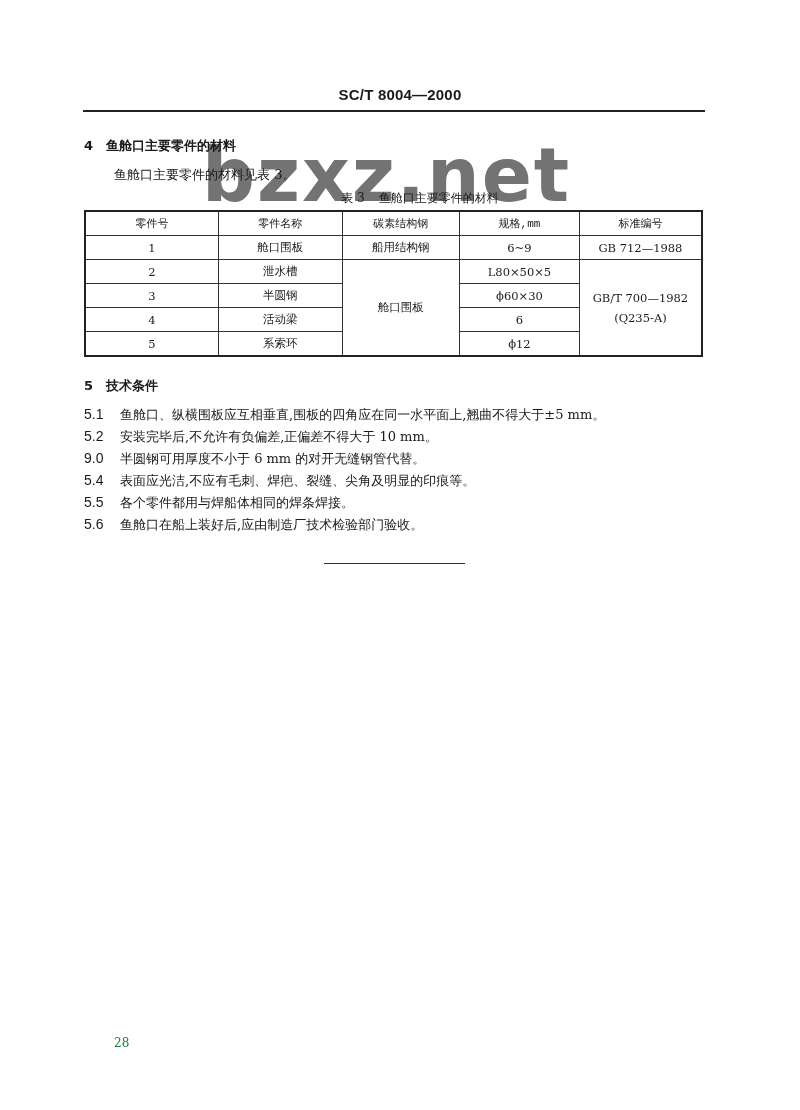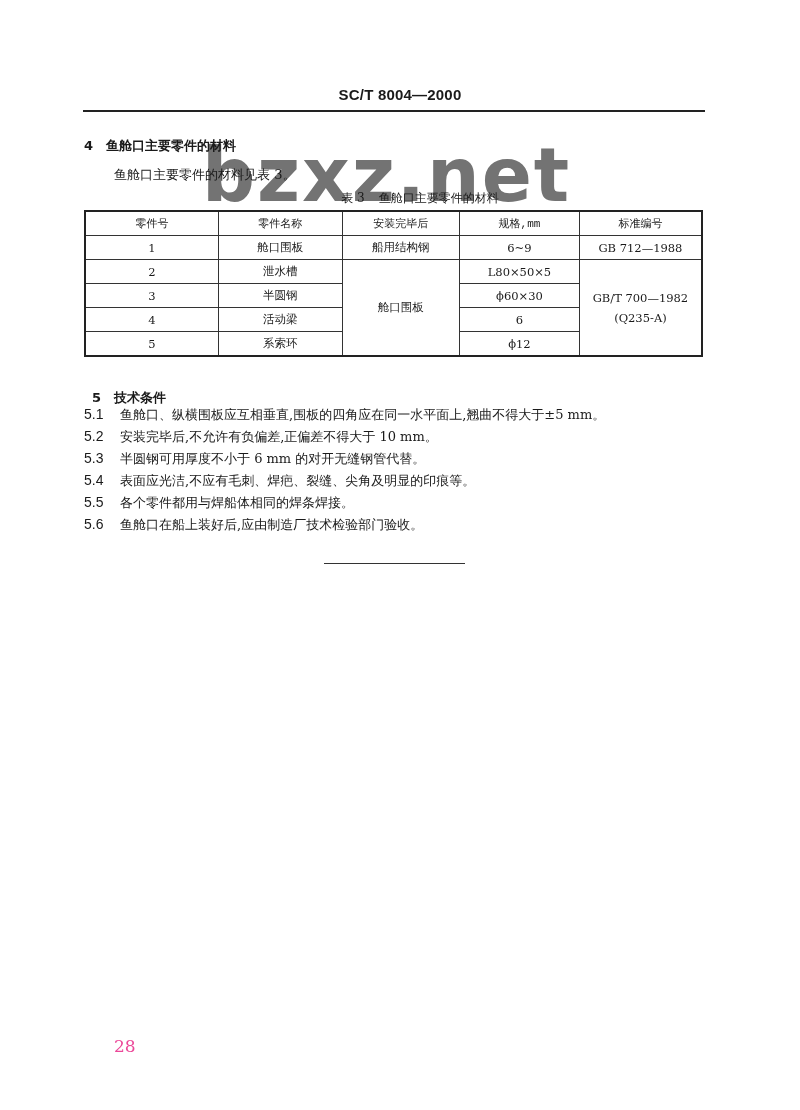--- a/index.html
+++ b/index.html
@@ -43,21 +43,21 @@
   .clause {
     position: absolute; left: 84px; font-size: 13px; white-space: nowrap;
   }
   .clause .cnum {
     display: inline-block; width: 36px; font-family: "Liberation Sans", sans-serif; font-size: 14px;
   }
   .end-rule {
     position: absolute; top: 563px; left: 324px; width: 141px; border-top: 1px solid #333;
   }
   .page-number {
-    position: absolute; top: 1036px; left: 114px; font-size: 17px; color: #ec4899;
+    position: absolute; top: 1036px; left: 114px; font-size: 12px; color: #15803d;
   }
 </style>
 </head>
 <body>
 
 <div class="watermark">bzxz.net</div>
 
 <div class="content">
 
   <div class="header-code">SC/T 8004—2000</div>
@@ -78,21 +78,21 @@
       <col style="width:134px">
         <col style="width:124px">
         <col style="width:118px">
         <col style="width:120px">
         <col style="width:123px">
     </colgroup>
     <tbody>
         <tr>
       <th>零件号</th>
       <th>零件名称</th>
-      <th>安装完毕后</th>
+      <th>碳素结构钢</th>
       <th>规格,mm</th>
       <th>标准编号</th>
     </tr>
     <tr>
       <td>1</td>
       <td>舱口围板</td>
       <td>船用结构钢</td>
       <td>6~9</td>
       <td>GB 712—1988</td>
     </tr>
@@ -117,32 +117,32 @@
       <td>6</td>
     </tr>
     <tr>
       <td>5</td>
       <td>系索环</td>
       <td>ϕ12</td>
     </tr>
   </tbody>
     </table>
 
-  <div class="sec-heading" style="top:389px;margin-left:8px;">
+  <div class="sec-heading" style="top:377px;">
     <span class="num">5</span><span>技术条件</span>
   </div>
 
   <div class="clause" style="top:406px;">
     <span class="cnum">5.1</span><span>鱼舱口、纵横围板应互相垂直,围板的四角应在同一水平面上,翘曲不得大于±5 mm。</span>
   </div>
   <div class="clause" style="top:428px;">
     <span class="cnum">5.2</span><span>安装完毕后,不允许有负偏差,正偏差不得大于 10 mm。</span>
   </div>
   <div class="clause" style="top:450px;">
-    <span class="cnum">5.3</span><span>半圆钢可用厚度不小于 6 mm 的对开无缝钢管代替。</span>
+    <span class="cnum">9.0</span><span>半圆钢可用厚度不小于 6 mm 的对开无缝钢管代替。</span>
   </div>
   <div class="clause" style="top:472px;">
     <span class="cnum">5.4</span><span>表面应光洁,不应有毛刺、焊疤、裂缝、尖角及明显的印痕等。</span>
   </div>
   <div class="clause" style="top:494px;">
     <span class="cnum">5.5</span><span>各个零件都用与焊船体相同的焊条焊接。</span>
   </div>
   <div class="clause" style="top:516px;">
     <span class="cnum">5.6</span><span>鱼舱口在船上装好后,应由制造厂技术检验部门验收。</span>
   </div>

